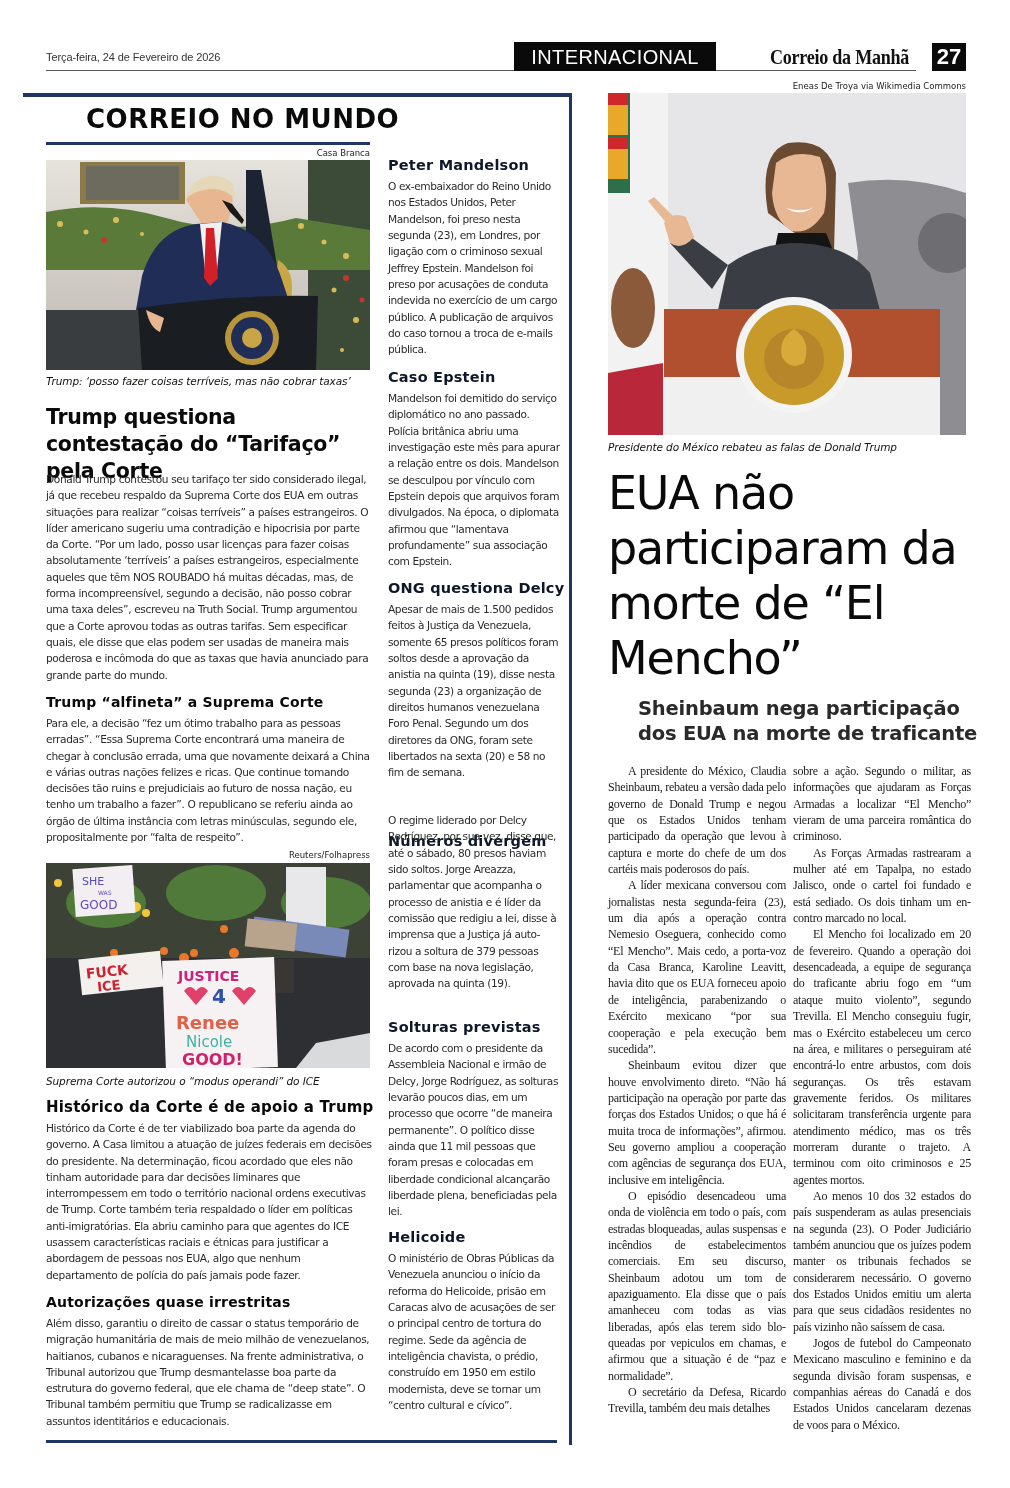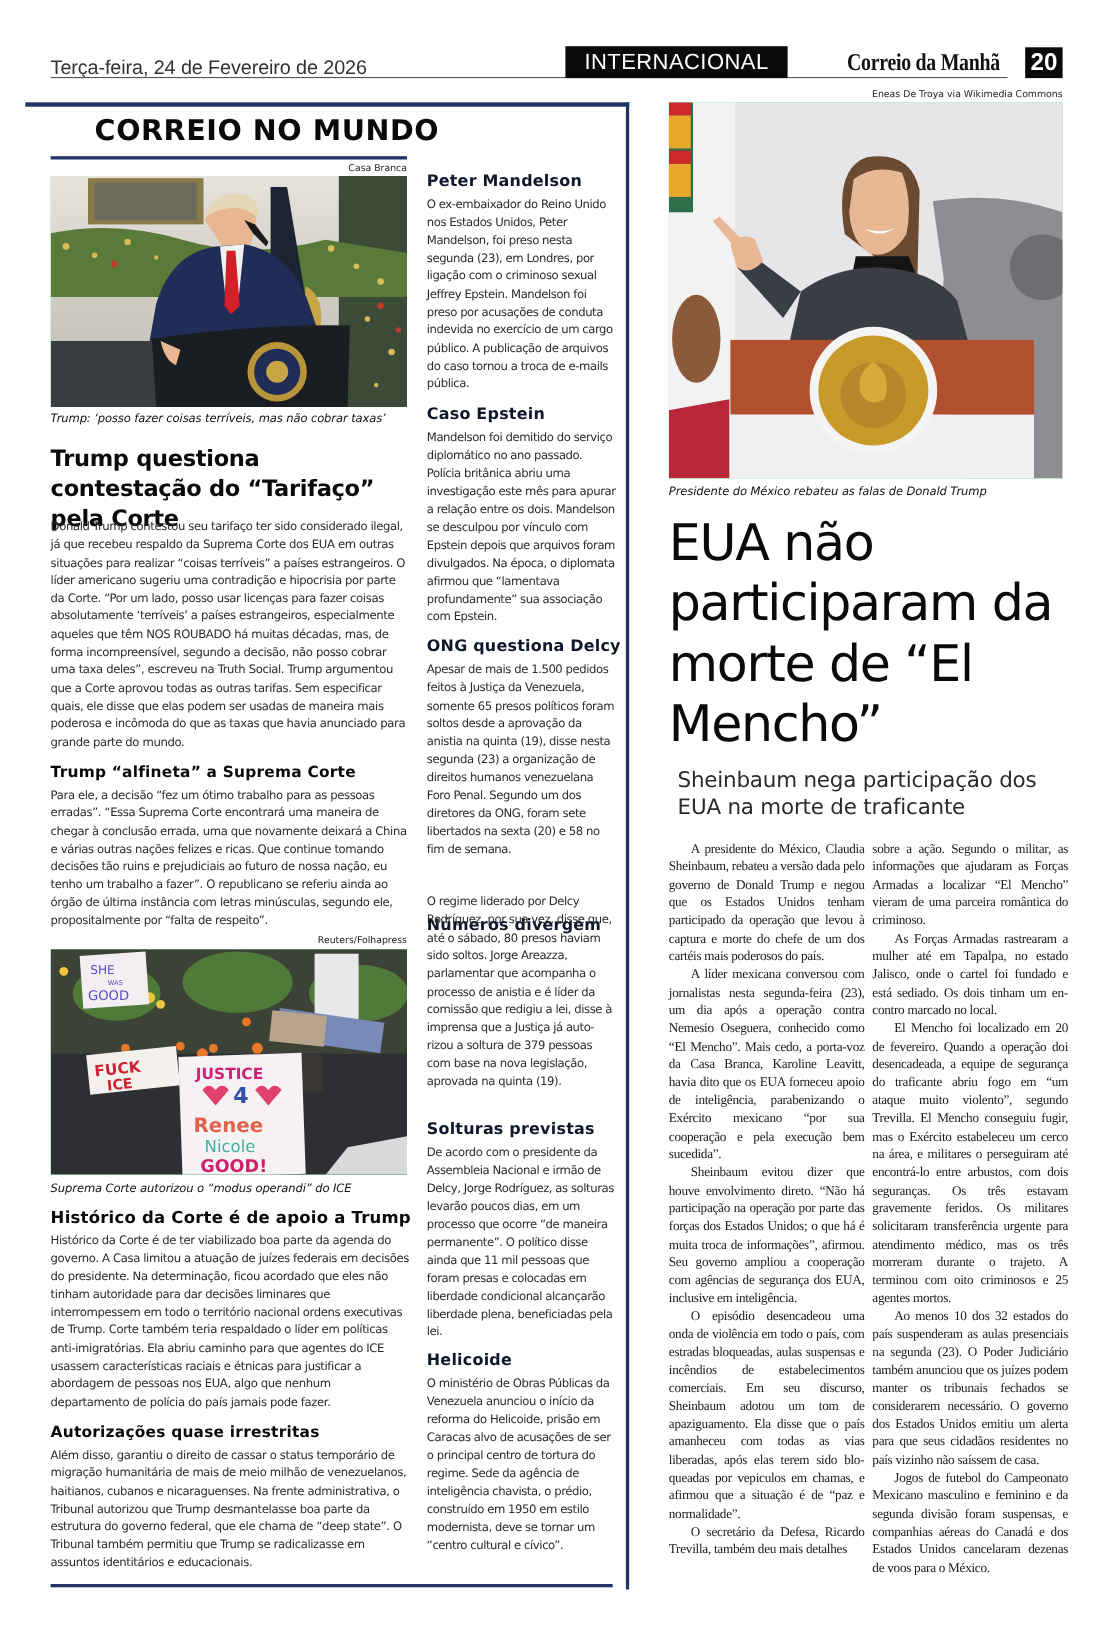--- a/index.html
+++ b/index.html
@@ -1,20 +1,20 @@
 <!DOCTYPE html>
 <html><head>
 <meta charset="utf-8">
 <style>
   * { box-sizing: border-box; margin: 0; padding: 0; }
   html, body { width: 1010px; height: 1488px; background: #ffffff; overflow: hidden; }
   body { position: relative; font-family: "DejaVu Sans", sans-serif; color: #1a1a1a; }
 
   
-  .hdr-date { position: absolute; left: 46px; top: 51px; font-family: "Liberation Sans", sans-serif; font-size: 18px; color: #333; letter-spacing: -0.1px; }
+  .hdr-date { position: absolute; left: 46px; top: 51px; font-family: "Liberation Sans", sans-serif; font-size: 11px; color: #333; letter-spacing: -0.1px; }
   .hdr-rule { position: absolute; left: 46px; top: 70px; width: 870px; height: 1px; background: #555; }
   .hdr-section { position: absolute; left: 514px; top: 42px; width: 202px; height: 29px; background: #0a0a0a; color: #fff; font-family: "Liberation Sans", sans-serif; font-size: 20px; font-weight: normal; letter-spacing: 0.4px; text-align: center; line-height: 30px; }
   .hdr-brand { position: absolute; left: 770px; top: 44px; font-family: "Liberation Serif", serif; font-size: 22px; font-weight: bold; color: #111; transform: scaleX(0.82); transform-origin: left center; letter-spacing: -0.3px; white-space: nowrap; }
   .hdr-page { position: absolute; left: 932px; top: 43px; width: 34px; height: 28px; background: #0a0a0a; color: #fff; font-family: "Liberation Sans", sans-serif; font-weight: bold; font-size: 22px; text-align: center; line-height: 28px; }
 
   
   .frame-top { position: absolute; left: 23px; top: 93px; width: 549px; height: 4px; background: #1f3566; }
   .frame-right { position: absolute; left: 569px; top: 93px; width: 3px; height: 1352px; background: #1f3566; }
   .frame-bottom { position: absolute; left: 46px; top: 1440px; width: 511px; height: 3px; background: #1f3566; }
   .box-title { position: absolute; left: 46px; top: 104px; font-family: "DejaVu Sans", sans-serif; font-weight: bold; font-size: 26px; letter-spacing: 0.5px; color: #0a0a0a; margin-left: 40px; }
@@ -29,33 +29,33 @@
   .lead-head { position: absolute; left: 46px; top: 404px; width: 330px; font-family: "DejaVu Sans", sans-serif; font-size: 20.5px; line-height: 27px; color: #0a0a0a; letter-spacing: -0.3px; }
   .body-sans { position: absolute; font-family: "DejaVu Sans", sans-serif; font-size: 10.6px; line-height: 16.3px; color: #2a2a2a; letter-spacing: -0.35px; text-align: left; }
   .sub-head { position: absolute; font-family: "DejaVu Sans", sans-serif; font-weight: bold; font-size: 14px; color: #0a0a0a; letter-spacing: 0.2px; white-space: nowrap; }
 
   
   .mid-head { position: absolute; left: 388px; font-family: "DejaVu Sans", sans-serif; font-weight: bold; font-size: 14.5px; color: #0f172a; letter-spacing: 0.2px; white-space: nowrap; }
   .mid-body { position: absolute; left: 388px; width: 172px; font-family: "DejaVu Sans", sans-serif; font-size: 10.6px; line-height: 16.35px; color: #2a2a2a; letter-spacing: -0.4px; }
 
   
   .main-head { position: absolute; left: 608px; top: 466px; width: 380px; font-family: "DejaVu Sans", sans-serif; font-weight: normal; font-size: 46px; line-height: 55px; color: #0a0a0a; letter-spacing: -1.2px; }
-  .main-sub { position: absolute; left: 616px; top: 696px; width: 360px; font-family: "DejaVu Sans", sans-serif; font-size: 19.5px; line-height: 25px; color: #2a2a2a; letter-spacing: -0.2px; font-weight: 400; }
+  .main-sub { position: absolute; left: 638px; top: 696px; width: 360px; font-family: "DejaVu Sans", sans-serif; font-size: 19.5px; line-height: 25px; color: #2a2a2a; letter-spacing: -0.2px; font-weight: 700; }
   .serif-col { position: absolute; top: 763px; width: 178px; font-family: "Liberation Serif", serif; font-size: 12px; line-height: 16.35px; color: #1a1a1a; text-align: justify; letter-spacing: -0.25px; }
   .serif-col p { text-indent: 20px; }
   .serif-col p.noindent { text-indent: 0; }
 </style>
 </head>
 <body>
 
 <div class="hdr-date">Terça-feira, 24 de Fevereiro de 2026</div>
 <div class="hdr-rule"></div>
 <div class="hdr-section">INTERNACIONAL</div>
 <div class="hdr-brand">Correio da Manhã</div>
-<div class="hdr-page">20</div>
+<div class="hdr-page">27</div>
 
 <div class="frame-top"></div>
 <div class="frame-right"></div>
 <div class="frame-bottom"></div>
 <div class="box-title">CORREIO NO MUNDO</div>
 <div class="box-title-rule"></div>
 
 <div class="credit" style="left:200px; top:148px; width:170px;">Casa Branca</div>
 <div class="photo" style="left:46px; top:160px; width:324px; height:210px;">
   <svg width="324" height="210" viewBox="0 0 324 210">

